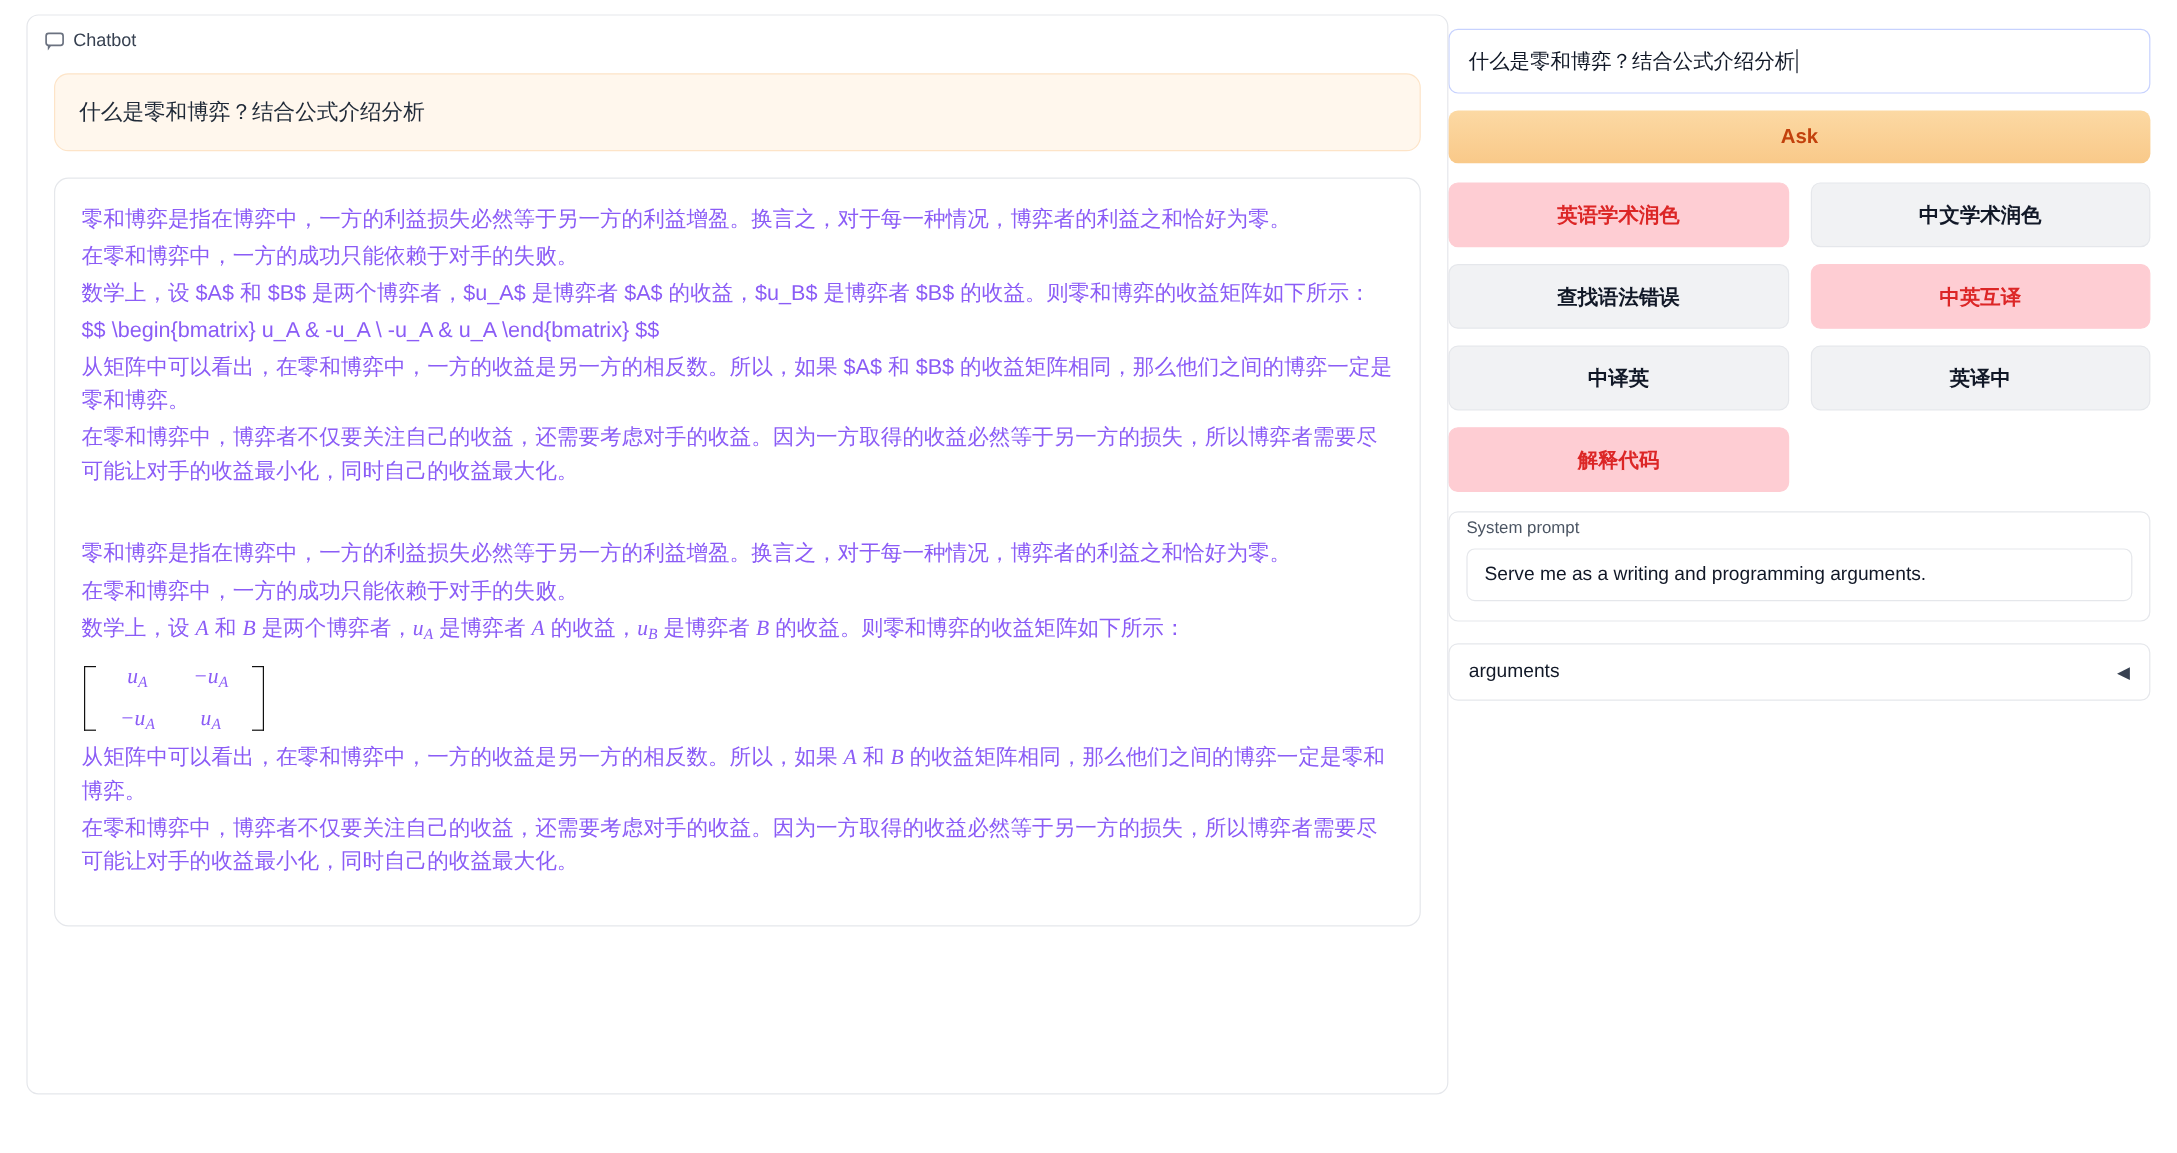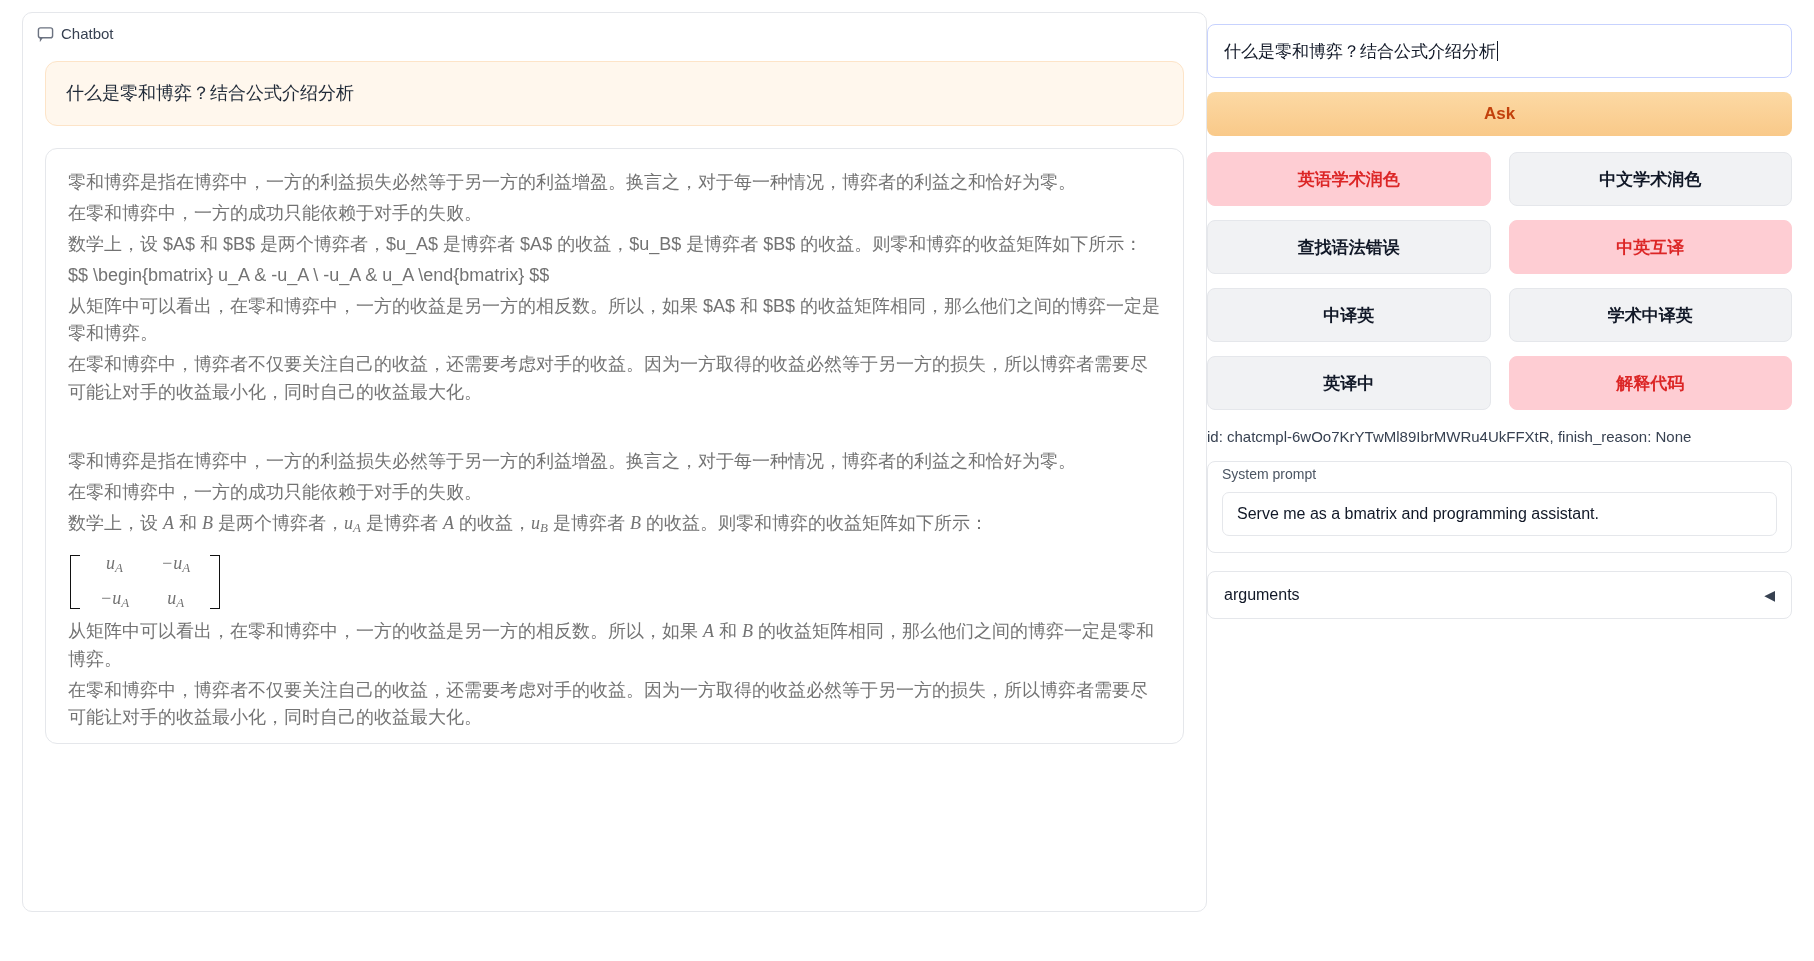--- a/index.html
+++ b/index.html
@@ -55,24 +55,24 @@
     padding: 18px 20px;
     font-size: 18px;
     line-height: 1.5;
     color: #1f2937;
     margin-bottom: 22px;
   }
   .bubble-bot {
     background: #ffffff;
     border: 1px solid #e5e7eb;
     border-radius: 12px;
-    padding: 20px 22px 8px 22px;
+    padding: 20px 22px 36px 22px;
     font-size: 18px;
     line-height: 1.55;
-    color: #737373;
+    color: #8b5cf6;
   }
   .bubble-bot p { margin: 0 0 3px 0; }
   .bubble-bot .gap { height: 38px; }
 
   
   .mi { font-family: "Liberation Serif", serif; font-style: italic; }
   .sub { font-size: 0.72em; vertical-align: -0.25em; font-style: italic;
          font-family: "Liberation Serif", serif; }
 
   .matrix {
@@ -274,30 +274,28 @@
     </div>
 
     <button class="ask-btn">Ask</button>
 
     <div class="grid">
       <div class="chip hot">英语学术润色</div>
       <div class="chip">中文学术润色</div>
       <div class="chip">查找语法错误</div>
       <div class="chip hot">中英互译</div>
       <div class="chip">中译英</div>
-      <div class="chip">学术中译英</div>
       <div class="chip">英译中</div>
       <div class="chip hot">解释代码</div>
     </div>
 
-    <div class="meta">id: chatcmpl-6wOo7KrYTwMl89IbrMWRu4UkFFXtR, finish_reason: None</div>
 
     <div class="sys-card">
       <div class="sys-label">System prompt</div>
-      <div class="sys-input">Serve me as a bmatrix and programming assistant.</div>
+      <div class="sys-input">Serve me as a writing and programming arguments.</div>
     </div>
 
     <div class="accordion">
       <span>arguments</span>
       <span class="arrow">◀</span>
     </div>
 
   </div>
 </div>
 

